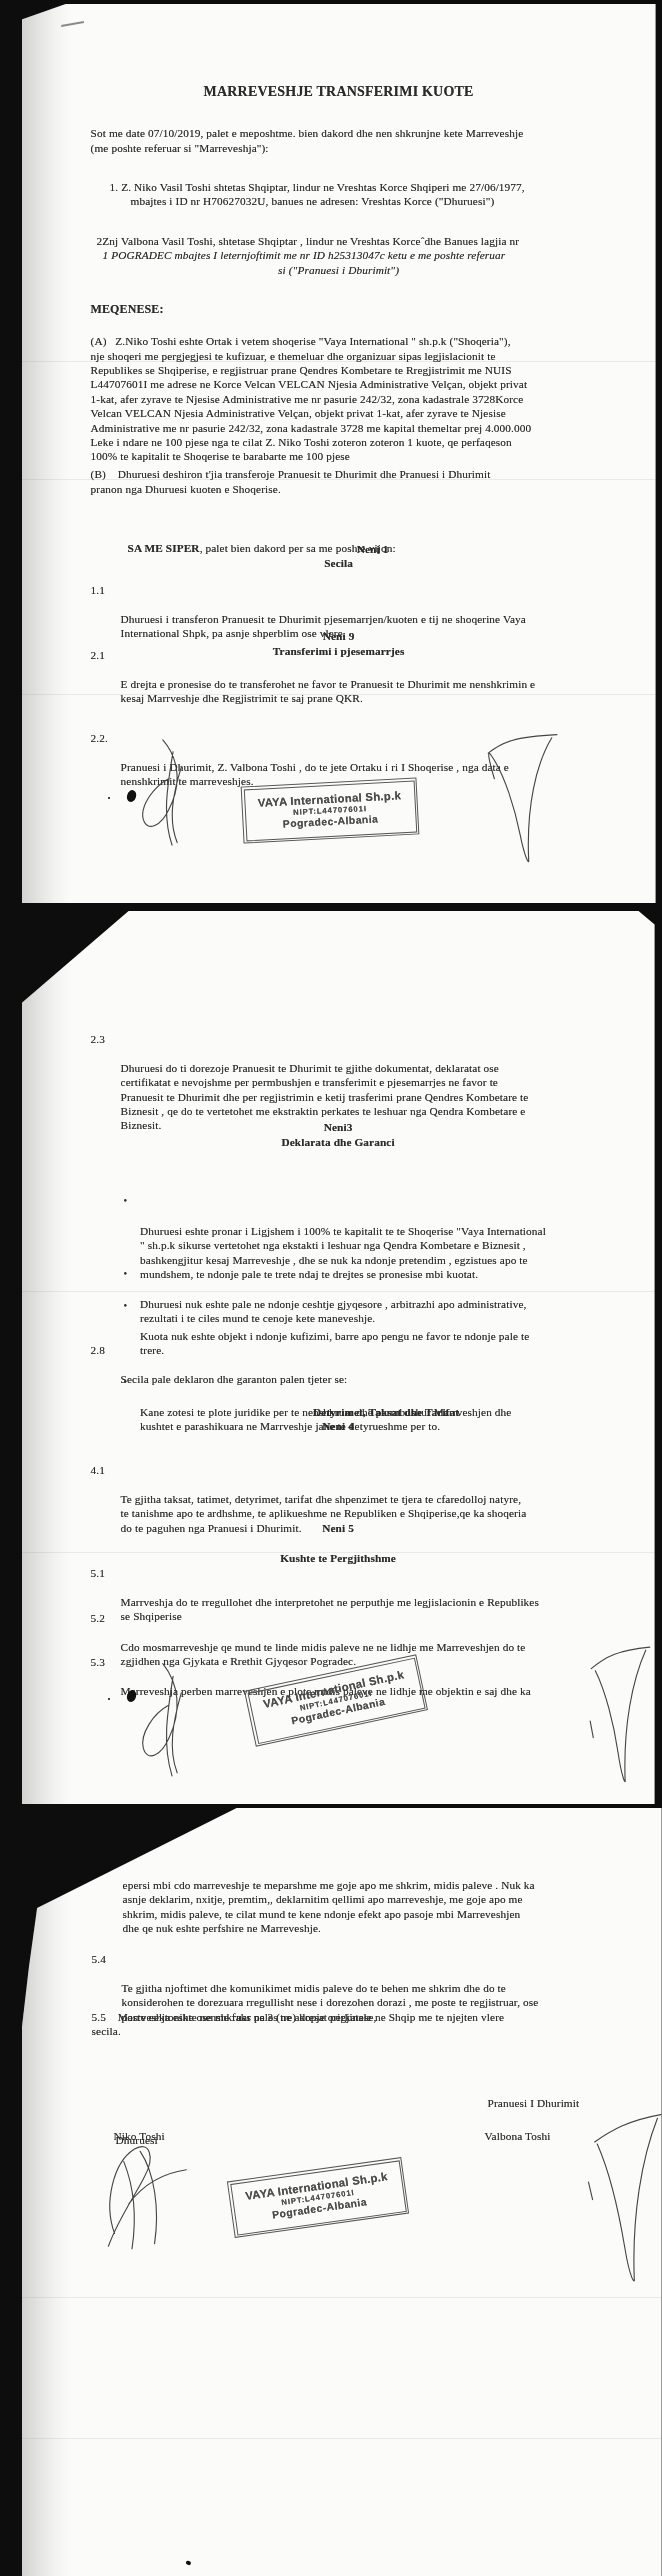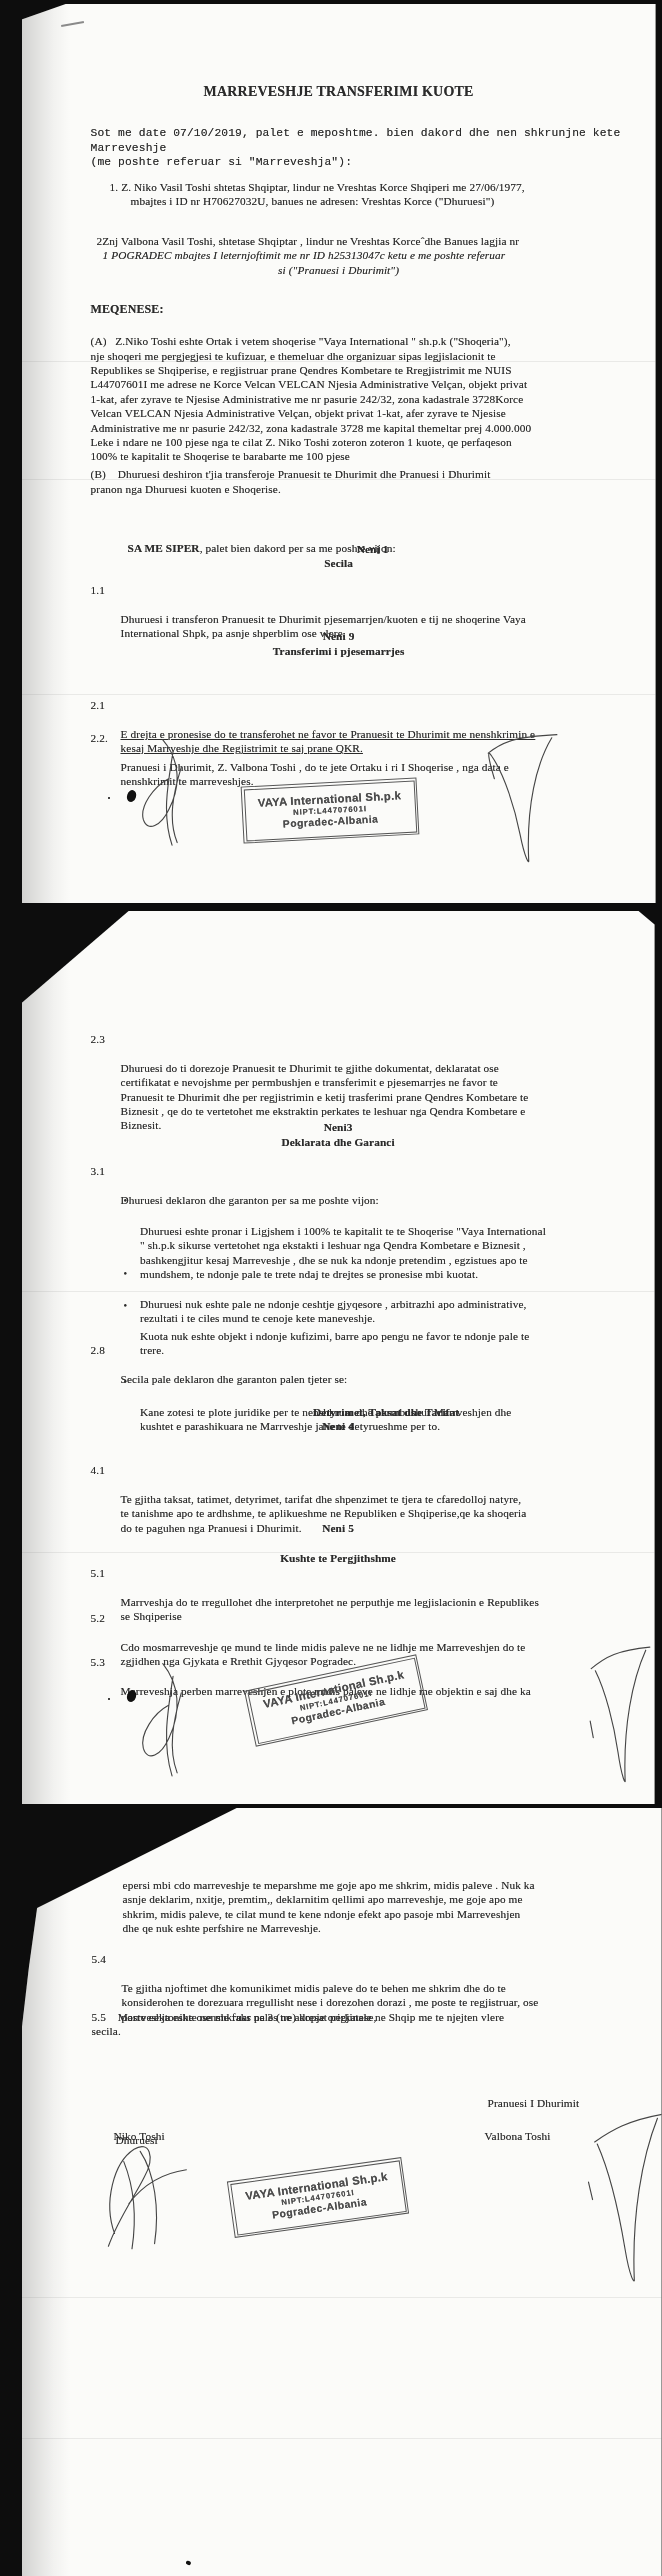--- a/index.html
+++ b/index.html
@@ -55,21 +55,21 @@
 <body>
 
 <div class="page" id="page1">
   <div class="staple" style="left:39px;top:19px;"></div>
   <div class="streak" style="top:357px;"></div>
   <div class="streak" style="top:475px;"></div>
   <div class="streak" style="top:690px;"></div>
 
   <div class="t c title" style="top:81px;">MARREVESHJE TRANSFERIMI KUOTE</div>
 
-  <div class="t" style="left:69px;top:122px;width:562px;font-family:Liberation Mono, monospace;">Sot me date 07/10/2019, palet e meposhtme. bien dakord dhe nen shkrunjne kete Marreveshje
+  <div class="t" style="left:69px;top:122px;width:562px;">Sot me date 07/10/2019, palet e meposhtme. bien dakord dhe nen shkrunjne kete Marreveshje
 (me poshte referuar si "Marreveshja"):</div>
 
   <div class="t" style="left:88px;top:176px;width:546px;">1. Z. Niko Vasil Toshi shtetas Shqiptar, lindur ne Vreshtas Korce Shqiperi me 27/06/1977,</div>
   <div class="t" style="left:109px;top:190px;width:526px;">mbajtes i ID nr H70627032U, banues ne adresen: Vreshtas Korce  ("Dhuruesi")</div>
 
   <div class="t" style="left:75px;top:230px;width:562px;">2Znj Valbona Vasil Toshi, shtetase  Shqiptar , lindur ne Vreshtas Korceˆdhe Banues lagjia nr</div>
   <div class="t it" style="left:81px;top:244px;width:556px;">1 POGRADEC mbajtes I   leternjoftimit me nr  ID h25313047c  ketu e me poshte   referuar</div>
   <div class="t it c" style="top:259px;">si ("Pranuesi i Dburimit")</div>
 
   <div class="t bh" style="left:69px;top:298px;font-size:12px;">MEQENESE:</div>
@@ -95,21 +95,21 @@
 
   <div class="t nb" style="left:69px;top:579px;width:569px;">
     <span class="n">1.1</span>
     <div class="tt">Dhuruesi i transferon Pranuesit te Dhurimit pjesemarrjen/kuoten e tij ne shoqerine Vaya
 International Shpk, pa asnje  shperblim ose vlere.</div>
   </div>
 
   <div class="t c bh" style="top:625px;">Neni 9</div>
   <div class="t c bh" style="top:640px;">Transferimi i pjesemarrjes</div>
 
-  <div class="t nb" style="left:69px;top:694px;width:569px;text-decoration:underline;">
+  <div class="t nb" style="left:69px;top:644px;width:569px;">
     <span class="n">2.1</span>
     <div class="tt">E drejta e pronesise do te transferohet ne favor  te Pranuesit  te Dhurimit  me nenshkrimin e
 kesaj Marrveshje  dhe Regjistrimit te saj prane QKR.</div>
   </div>
 
   <div class="t nb" style="left:69px;top:727px;width:569px;">
     <span class="n">2.2.</span>
     <div class="tt">Pranuesi i Dhurimit, Z. Valbona Toshi   , do te jete Ortaku i ri  I Shoqerise , nga data e
 nenshkrimit  te marreveshjes.</div>
   </div>
@@ -143,24 +143,20 @@
     <div class="tt">Dhuruesi do ti dorezoje Pranuesit te Dhurimit te gjithe dokumentat, deklaratat ose
 certifikatat  e nevojshme per permbushjen e transferimit e  pjesemarrjes ne favor te
 Pranuesit te Dhurimit dhe per regjistrimin e ketij trasferimi  prane Qendres Kombetare  te
 Biznesit , qe do te vertetohet me ekstraktin perkates te leshuar nga Qendra Kombetare e
 Biznesit.</div>
   </div>
 
   <div class="t c bh" style="top:209px;">Neni3</div>
   <div class="t c bh" style="top:224px;">Deklarata dhe Garanci</div>
 
-  <div class="t nb" style="left:69px;top:253px;width:569px;">
-    <span class="n">3.1</span>
-    <div class="tt">Dhuruesi  deklaron dhe  garanton per sa me poshte vijon:</div>
-  </div>
 
   <div class="t bu" style="left:102px;top:284px;width:538px;">
     <span class="n">•</span>
     <div class="tt">Dhuruesi eshte pronar i Ligjshem i 100% te kapitalit te te Shoqerise "Vaya International
 " sh.p.k   sikurse vertetohet nga ekstakti i leshuar nga Qendra Kombetare e Biznesit ,
 bashkengjitur kesaj Marreveshje , dhe se nuk ka ndonje pretendim , egzistues apo te
 mundshem, te ndonje pale te trete  ndaj te drejtes se pronesise mbi kuotat.</div>
   </div>
   <div class="t bu" style="left:102px;top:357px;width:538px;">
     <span class="n">•</span>

